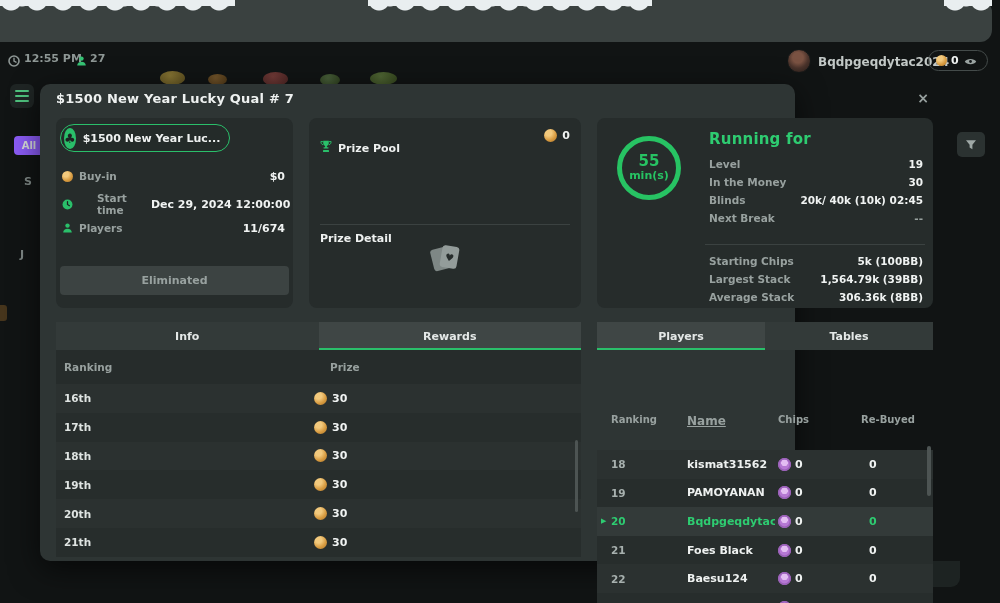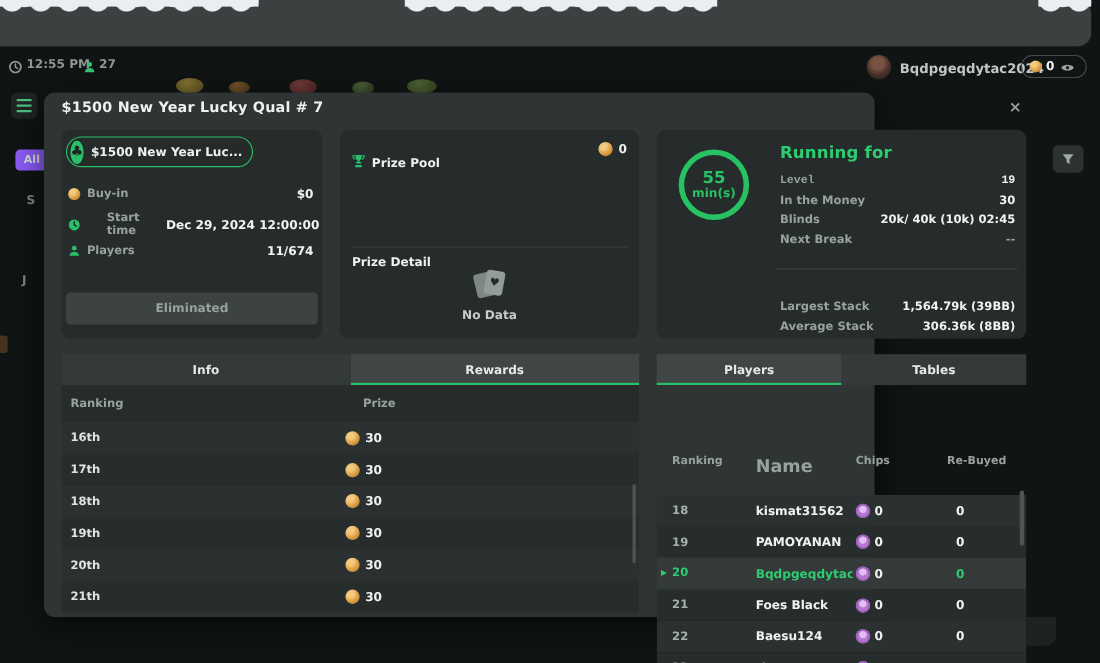--- a/index.html
+++ b/index.html
@@ -245,47 +245,50 @@
         <span class="coin c13"></span>
         <span>0</span>
       </div>
       <div class="divider" style="left:11px;right:11px;top:106px;"></div>
       <span class="abs" style="left:11px;top:114px;font-size:11px;color:#eef1f0;">Prize Detail</span>
       <div class="abs nodata-wrap">
         <div class="nodata-cards">
           <div class="c c1"></div>
             <div class="c c2">♥</div>
         </div>
-        <div class="nodata-text">No Data</div>
       </div>
     </div>
 
     <div class="abs card card-status">
       <div class="abs timer-ring">
         <span class="timer-val">55</span>
         <span class="timer-unit">min(s)</span>
       </div>
       <span class="abs running-head">Running for</span>
-      <div class="st-row" style="top:37px;font-family:Liberation Mono, monospace;">
+      <div class="st-row" style="top:37px;">
         <span class="kv-label">Level</span>
         <span class="kv-value">19</span>
       </div>
       <div class="st-row" style="top:55px;">
         <span class="kv-label">In the Money</span>
         <span class="kv-value">30</span>
       </div>
       <div class="st-row" style="top:73px;">
         <span class="kv-label">Blinds</span>
         <span class="kv-value">20k/ 40k (10k) 02:45</span>
       </div>
       <div class="st-row dim" style="top:91px;">
         <span class="kv-label">Next Break</span>
         <span class="kv-value">--</span>
       </div>
       <div class="divider" style="left:108px;right:8px;top:126px;"></div>
+      <div class="st-row" style="top:134px;">
+        <span class="kv-label">Starting Chips</span>
+        <span class="kv-value">5k (100BB)</span>
+      </div>
       <div class="st-row" style="top:152px;">
         <span class="kv-label">Largest Stack</span>
         <span class="kv-value">1,564.79k (39BB)</span>
       </div>
       <div class="st-row" style="top:170px;">
         <span class="kv-label">Average Stack</span>
         <span class="kv-value">306.36k (8BB)</span>
       </div>
     </div>
 
@@ -351,21 +354,21 @@
       <div class="scrollthumb" style="right:3px;top:118px;width:3px;height:72px;"></div>
     </div>
 
     <div class="abs panel-right">
       <div class="tabs">
         <div class="tab active">Players</div>
         <div class="tab">Tables</div>
       </div>
       <div class="abs phead" style="left:0;right:0;top:64px;">
         <span class="abs thead" style="left:14px;font-size:10px;">Ranking</span>
-        <span class="abs thead" style="left:90px;font-size:16px;">Name</span>
+        <span class="abs thead" style="left:90px;font-size:12px;text-decoration:underline;">Name</span>
         <span class="abs thead" style="left:181px;font-size:10px;">Chips</span>
         <span class="abs thead" style="left:264px;font-size:10px;">Re-Buyed</span>
       </div>
       <div class="prows" style="margin-top:82px;">
 
           <div class="prow">
 
             <span class="prank">18</span>
             <span class="pname">kismat31562</span>
             <span class="pchips">

